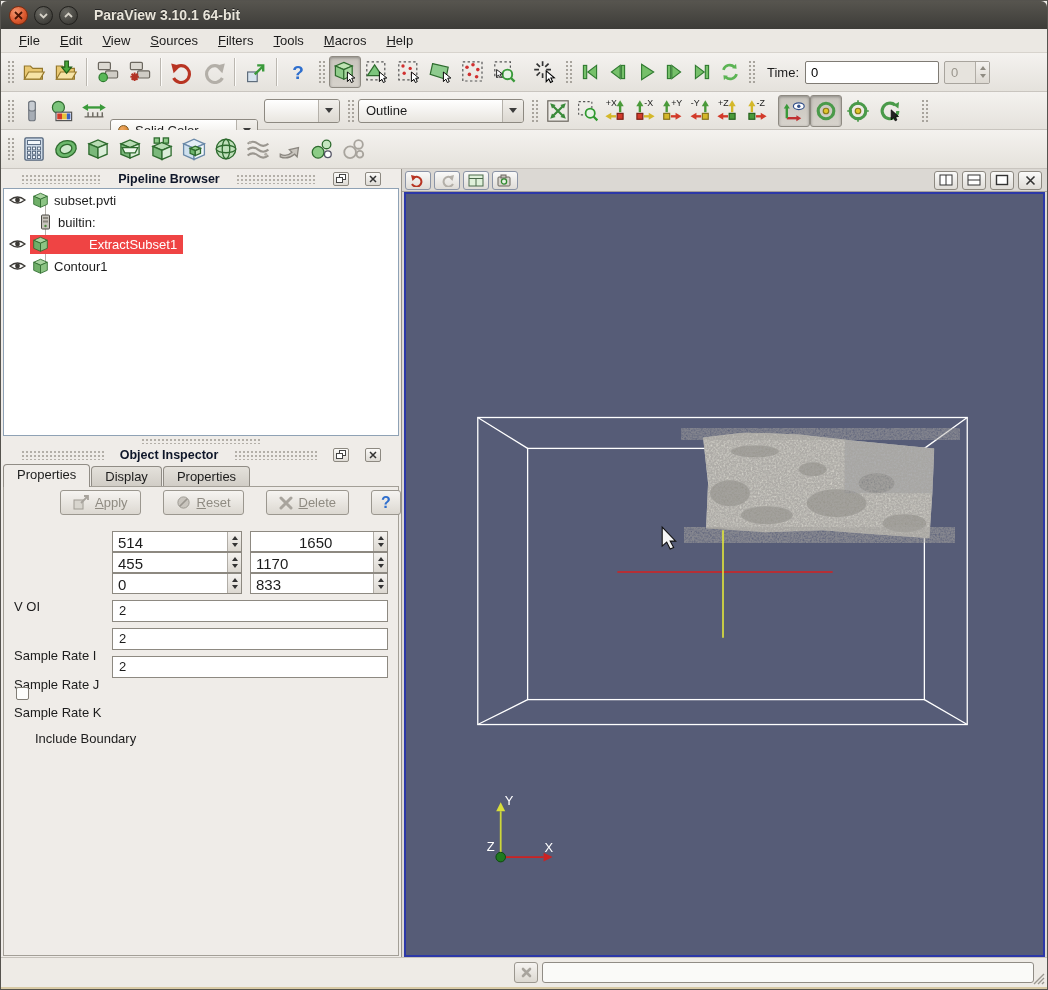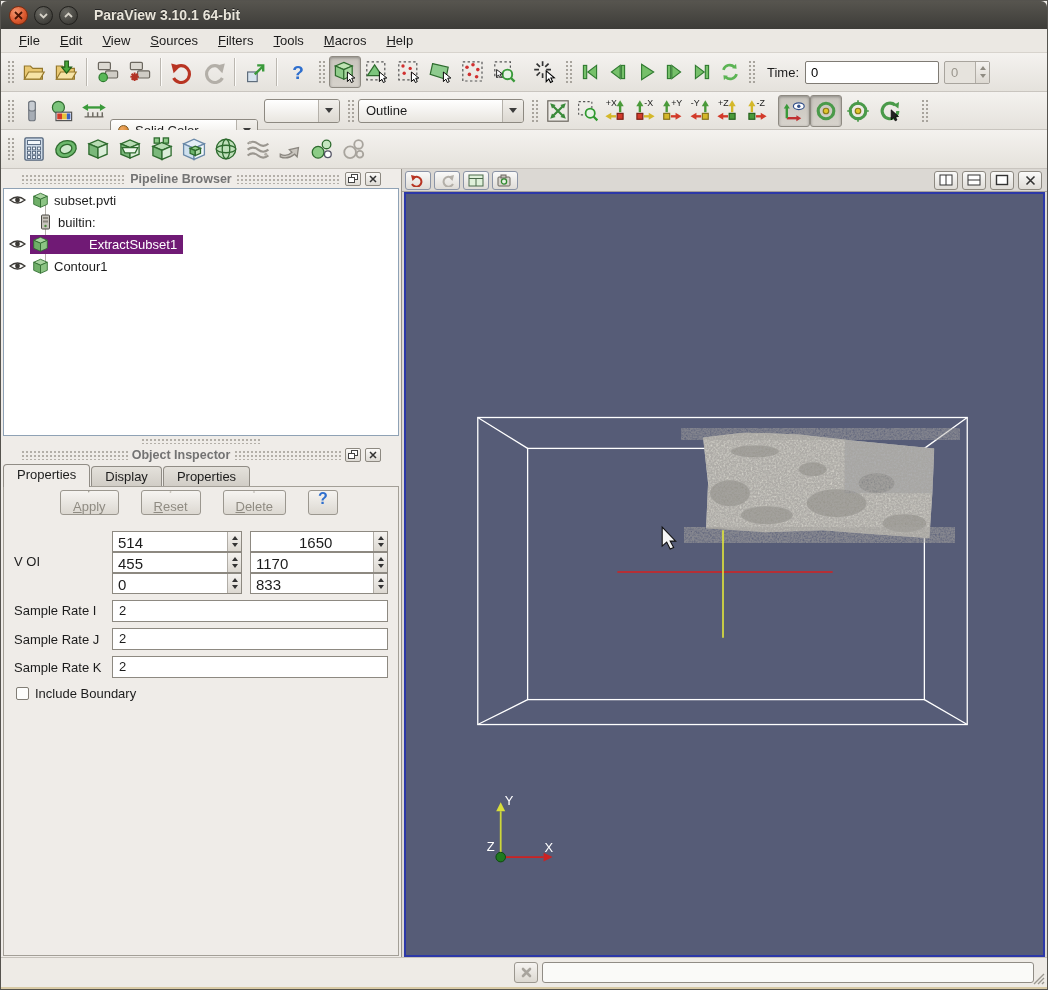--- a/index.html
+++ b/index.html
@@ -43,51 +43,51 @@
   .combo .carr { margin-left:auto; align-self:stretch; display:flex; align-items:center;
     border-left:1px solid #b5b1aa; padding:0 6px; background:linear-gradient(#f2f0ec,#dcd8d1); border-radius:0 2px 2px 0; }
   .tri-down { width:0; height:0; border-left:4px solid transparent; border-right:4px solid transparent; border-top:5px solid #3c3c3c; }
   .cdot { width:11px; height:11px; border-radius:50%; flex:none;
     background:radial-gradient(circle at 35% 30%,#f0a860,#c87820); border:1px solid #7a5a28; }
   #combo-color { width:148px;margin-top:40px; } #combo-comp { width:76px; } #combo-repr { width:166px; }
 
   
   #leftpanel { position:absolute; top:168px; left:0; width:401px; bottom:32px;
     background:#efece8; border-right:1px solid #96928a; }
-  .docktitle { height:19px; display:flex; align-items:center; gap:4px; padding:0 20px;
-    font-weight:bold; font-size:12.5px; color:#737373; }
+  .docktitle { height:19px; display:flex; align-items:center; gap:16px; padding:0 20px;
+    font-weight:bold; font-size:12.5px; color:#0f172a; }
   .dots { flex:1; height:10px; background-image:radial-gradient(#b3afa8 .9px,transparent 1.1px); background-size:4px 4px; }
   .dbtn { width:16px; height:14px; flex:none; border:1px solid #8d8981; border-radius:2px;
     background:linear-gradient(#fbfaf8,#dedbd5); display:flex; align-items:center; justify-content:center; }
 
   #tree { position:absolute; top:19px; left:2px; width:396px; height:248px; background:#fff; border:1px solid #8fa2b5; }
   .treeline { position:absolute; left:41px; top:16px; width:1px; height:62px; background:#b4b0a9; }
   .trow { height:22px; display:flex; align-items:center; position:relative; }
   .eye-slot { width:26px; flex:none; display:flex; justify-content:center; }
   .row-main { display:flex; align-items:center; gap:5px; padding:1px 6px 1px 2px; }
-  .row-main.sel { background:#701a75; color:#fff;gap:40px; }
+  .row-main.sel { background:#ef4444; color:#fff;gap:40px; }
 
   #split1 { position:absolute; top:268px; left:0; right:0; height:8px; display:flex; justify-content:center; align-items:center; }
   #split1 .dots { max-width:120px; height:6px; }
   #oi-title { position:absolute; top:276px; left:0; right:0; }
 
   #tabs { position:absolute; top:295px; left:2px; right:2px; height:23px; display:flex; align-items:flex-end; }
   .tab { height:21px; padding:2px 13px 0; margin-right:1px; font-size:13px;
     border:1px solid #908c85; border-bottom:none; border-radius:4px 4px 0 0;
     background:linear-gradient(#e4e1db,#d0ccc5); position:relative; }
   .tab.active { height:23px; background:#efece8; z-index:3; }
 
   #oiframe { position:absolute; top:317px; left:2px; right:2px; bottom:1px; border:1px solid #a39f97; background:#efece8; z-index:1; }
   #oibtns { position:absolute; top:3px; left:56px; display:flex; gap:22px; align-items:center; }
   .pbtn { height:25px; border:1px solid #9b978f; border-radius:3px; padding:0 12px;
     background:linear-gradient(#f6f4f1,#dcd8d1); display:flex; gap:6px; align-items:center; color:#90"8c83"; }
-  .pbtn, .pbtn span { color:#8f8b82;flex-direction:column; }
+  .pbtn, .pbtn span { color:#8f8b82; }
   .pbtn.help { padding:0 9px; }
 
-  .flabel { position:absolute; left:10px; font-size:13px; }
+  .flabel { position:absolute; left:10px; font-size:13px;margin-top:45px; }
   .spin { position:absolute; height:21px; border:1px solid #8d8981; background:#fff; font-size:15px; padding:2px 17px 0 5px; }
   .spin .sb { position:absolute; right:0; top:0; bottom:0; width:14px; border-left:1px solid #b1ada6;
     background:linear-gradient(#f4f2ef,#dcd8d1); display:flex; flex-direction:column; align-items:center; justify-content:space-evenly; }
   .tri-u { width:0;height:0;border-left:3.5px solid transparent;border-right:3.5px solid transparent;border-bottom:4.5px solid #333; }
   .tri-d { width:0;height:0;border-left:3.5px solid transparent;border-right:3.5px solid transparent;border-top:4.5px solid #333; }
   .ledit { position:absolute; height:22px; border:1px solid #8d8981; background:#fff; font-size:13px; padding:2px 6px 0; }
   .cbox { position:absolute; width:13px; height:13px; border:1px solid #817d75; background:#fdfdfc; border-radius:2px; }
 
   
   #rightpanel { position:absolute; top:168px; left:401px; right:0; bottom:32px; background:#dbd8d3; }

